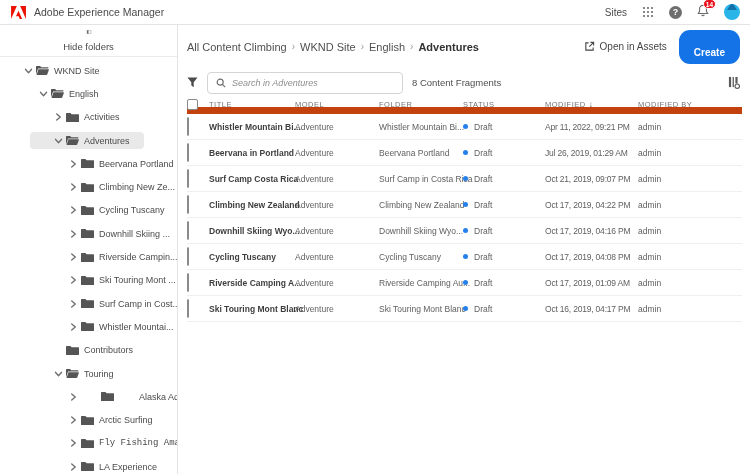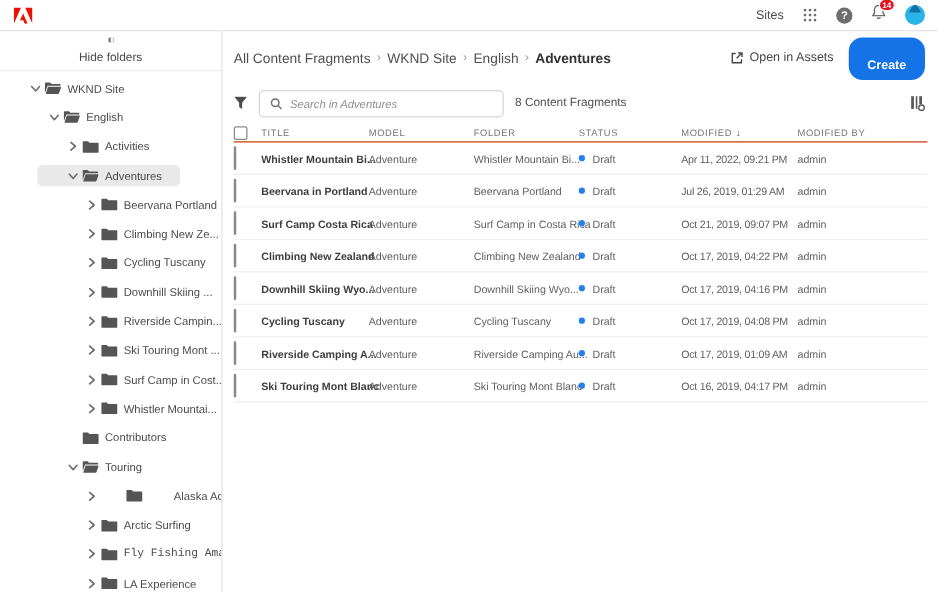--- a/index.html
+++ b/index.html
@@ -112,21 +112,21 @@
 
   
   .table { padding: 2px 8px 0 9px; }
   .trow {
     display: grid;
     grid-template-columns: 22px 86px 84px 84px 82px 93px 1fr;
     align-items: center;
   }
   .thead {
     height: 15px; font-size: 7.5px; letter-spacing: 0.5px;
-    color: #747474; border-bottom: 1px solid #c2410c;
+    color: #747474; border-bottom: 7px solid #c2410c;
   }
   .th { display: flex; align-items: center; gap: 3px; white-space: nowrap; }
   .sort-arrow { font-size: 8px; color: #505050; letter-spacing: 0; }
   .tbody .trow { height: 26px; border-bottom: 1px solid #efefef; }
   .cell { font-size: 8.5px; color: #5f5f5f; white-space: nowrap; overflow: visible; }
   .cell.title { font-weight: bold; color: #3e3e3e; font-size: 8.5px; }
   .cell.modified { letter-spacing: -0.2px; }
   .checkbox {
     width: 11px; height: 11px; border: 1px solid #8a8a8a; border-radius: 2px;
     background: #fff; cursor: pointer;
@@ -136,20 +136,21 @@
 </style>
 </head>
 <body>
 
 <div class="topbar">
   <span class="logo">
     <svg width="15" height="13" viewBox="0 0 24 21">
         <path d="M14.7 0H24v21L14.7 0zM9.3 0H0v21L9.3 0zM12 7.7L17.9 21h-3.9l-1.76-4.45h-4.3L12 7.7z" fill="#eb1000"></path>
       </svg>
   </span>
+  <span class="app-title">Adobe Experience Manager</span>
   <div class="topbar-right">
     <span class="sites-label">Sites</span>
     <span class="grid-icon">
       <svg width="12" height="12" viewBox="0 0 12 12" fill="#6e6e6e">
         <circle cx="2" cy="2" r="1.1"></circle>
           <circle cx="6" cy="2" r="1.1"></circle>
           <circle cx="10" cy="2" r="1.1"></circle>
         <circle cx="2" cy="6" r="1.1"></circle>
           <circle cx="6" cy="6" r="1.1"></circle>
           <circle cx="10" cy="6" r="1.1"></circle>
@@ -472,21 +473,21 @@
             </span>
       <span class="tree-label">LA Experience</span>
     </span>
   </div>
 </div>
   </div>
 
   <div class="main">
     <div class="page-header">
       <div class="breadcrumb" id="breadcrumb">
-          <span class="crumb">All Content Fragments</span>
+          <span class="crumb">All Content Climbing</span>
           <span class="crumb-sep">›</span>
           <span class="crumb">WKND Site</span>
           <span class="crumb-sep">›</span>
           <span class="crumb">English</span>
           <span class="crumb-sep">›</span>
           <span class="crumb crumb-current">Adventures</span>
         </div>
       <div class="header-actions">
         <span class="open-in-assets">
           <svg width="11" height="11" viewBox="0 0 12 12" fill="none" stroke="#464646" stroke-width="1.2">

